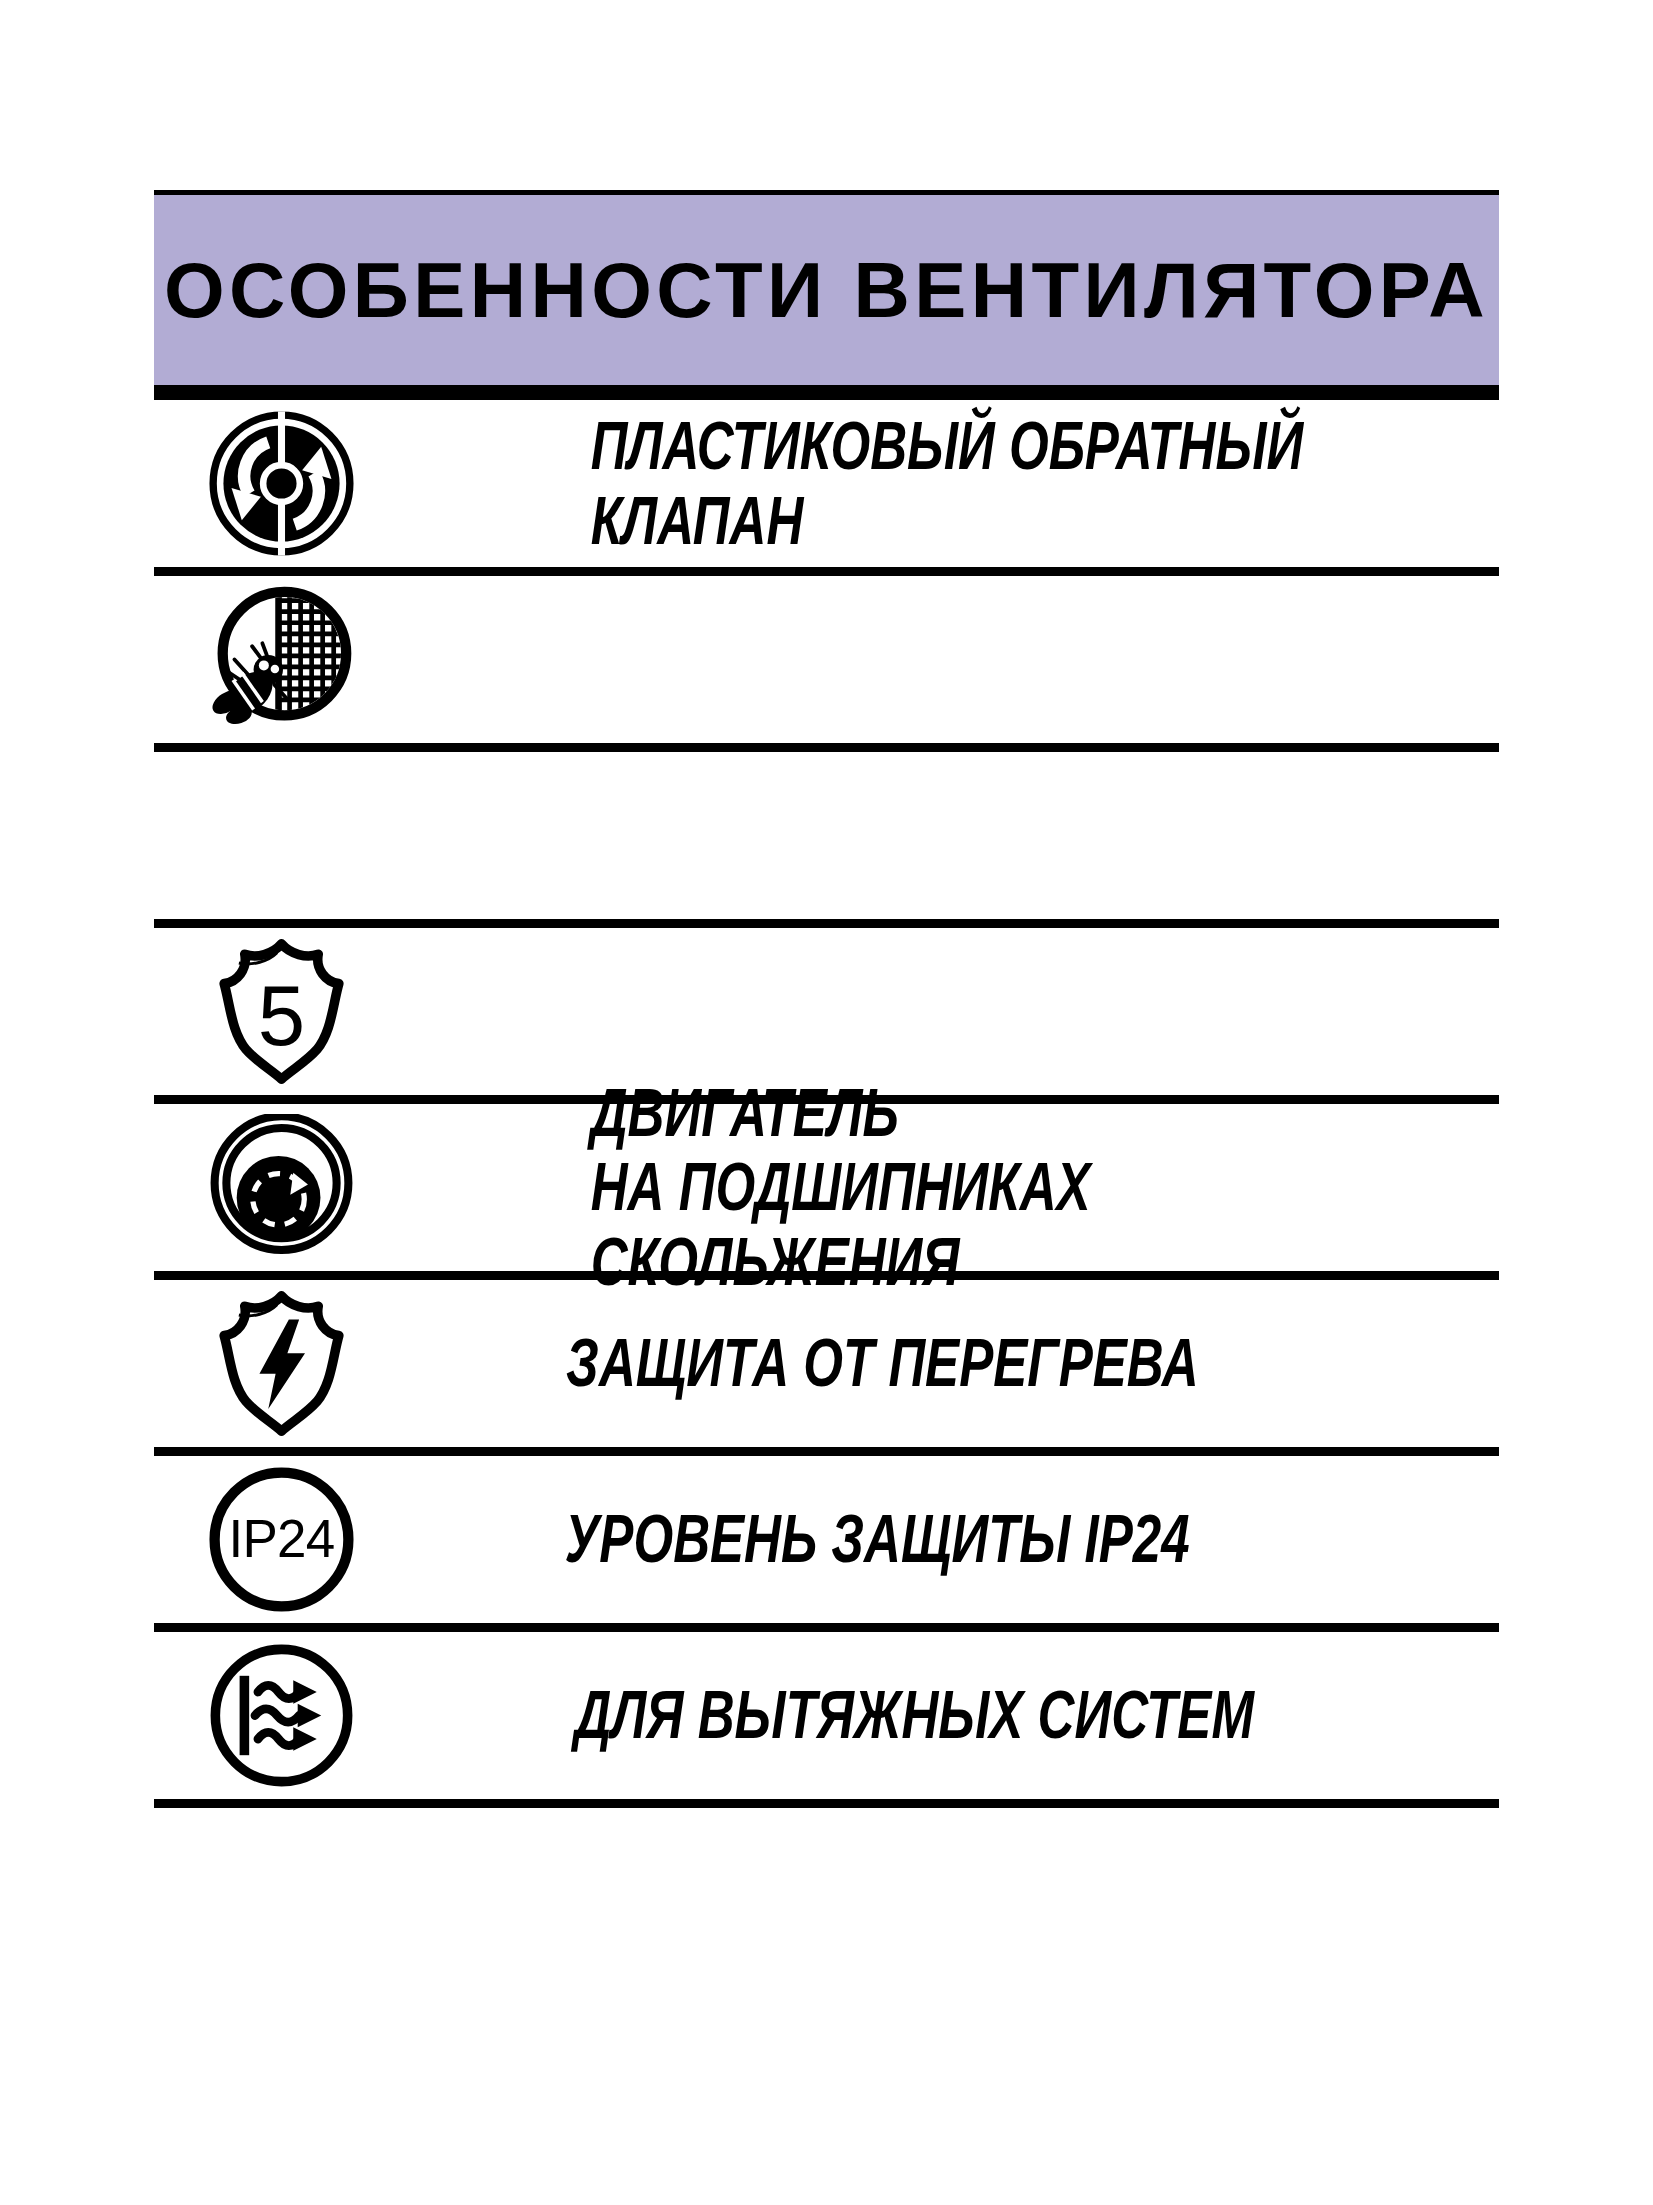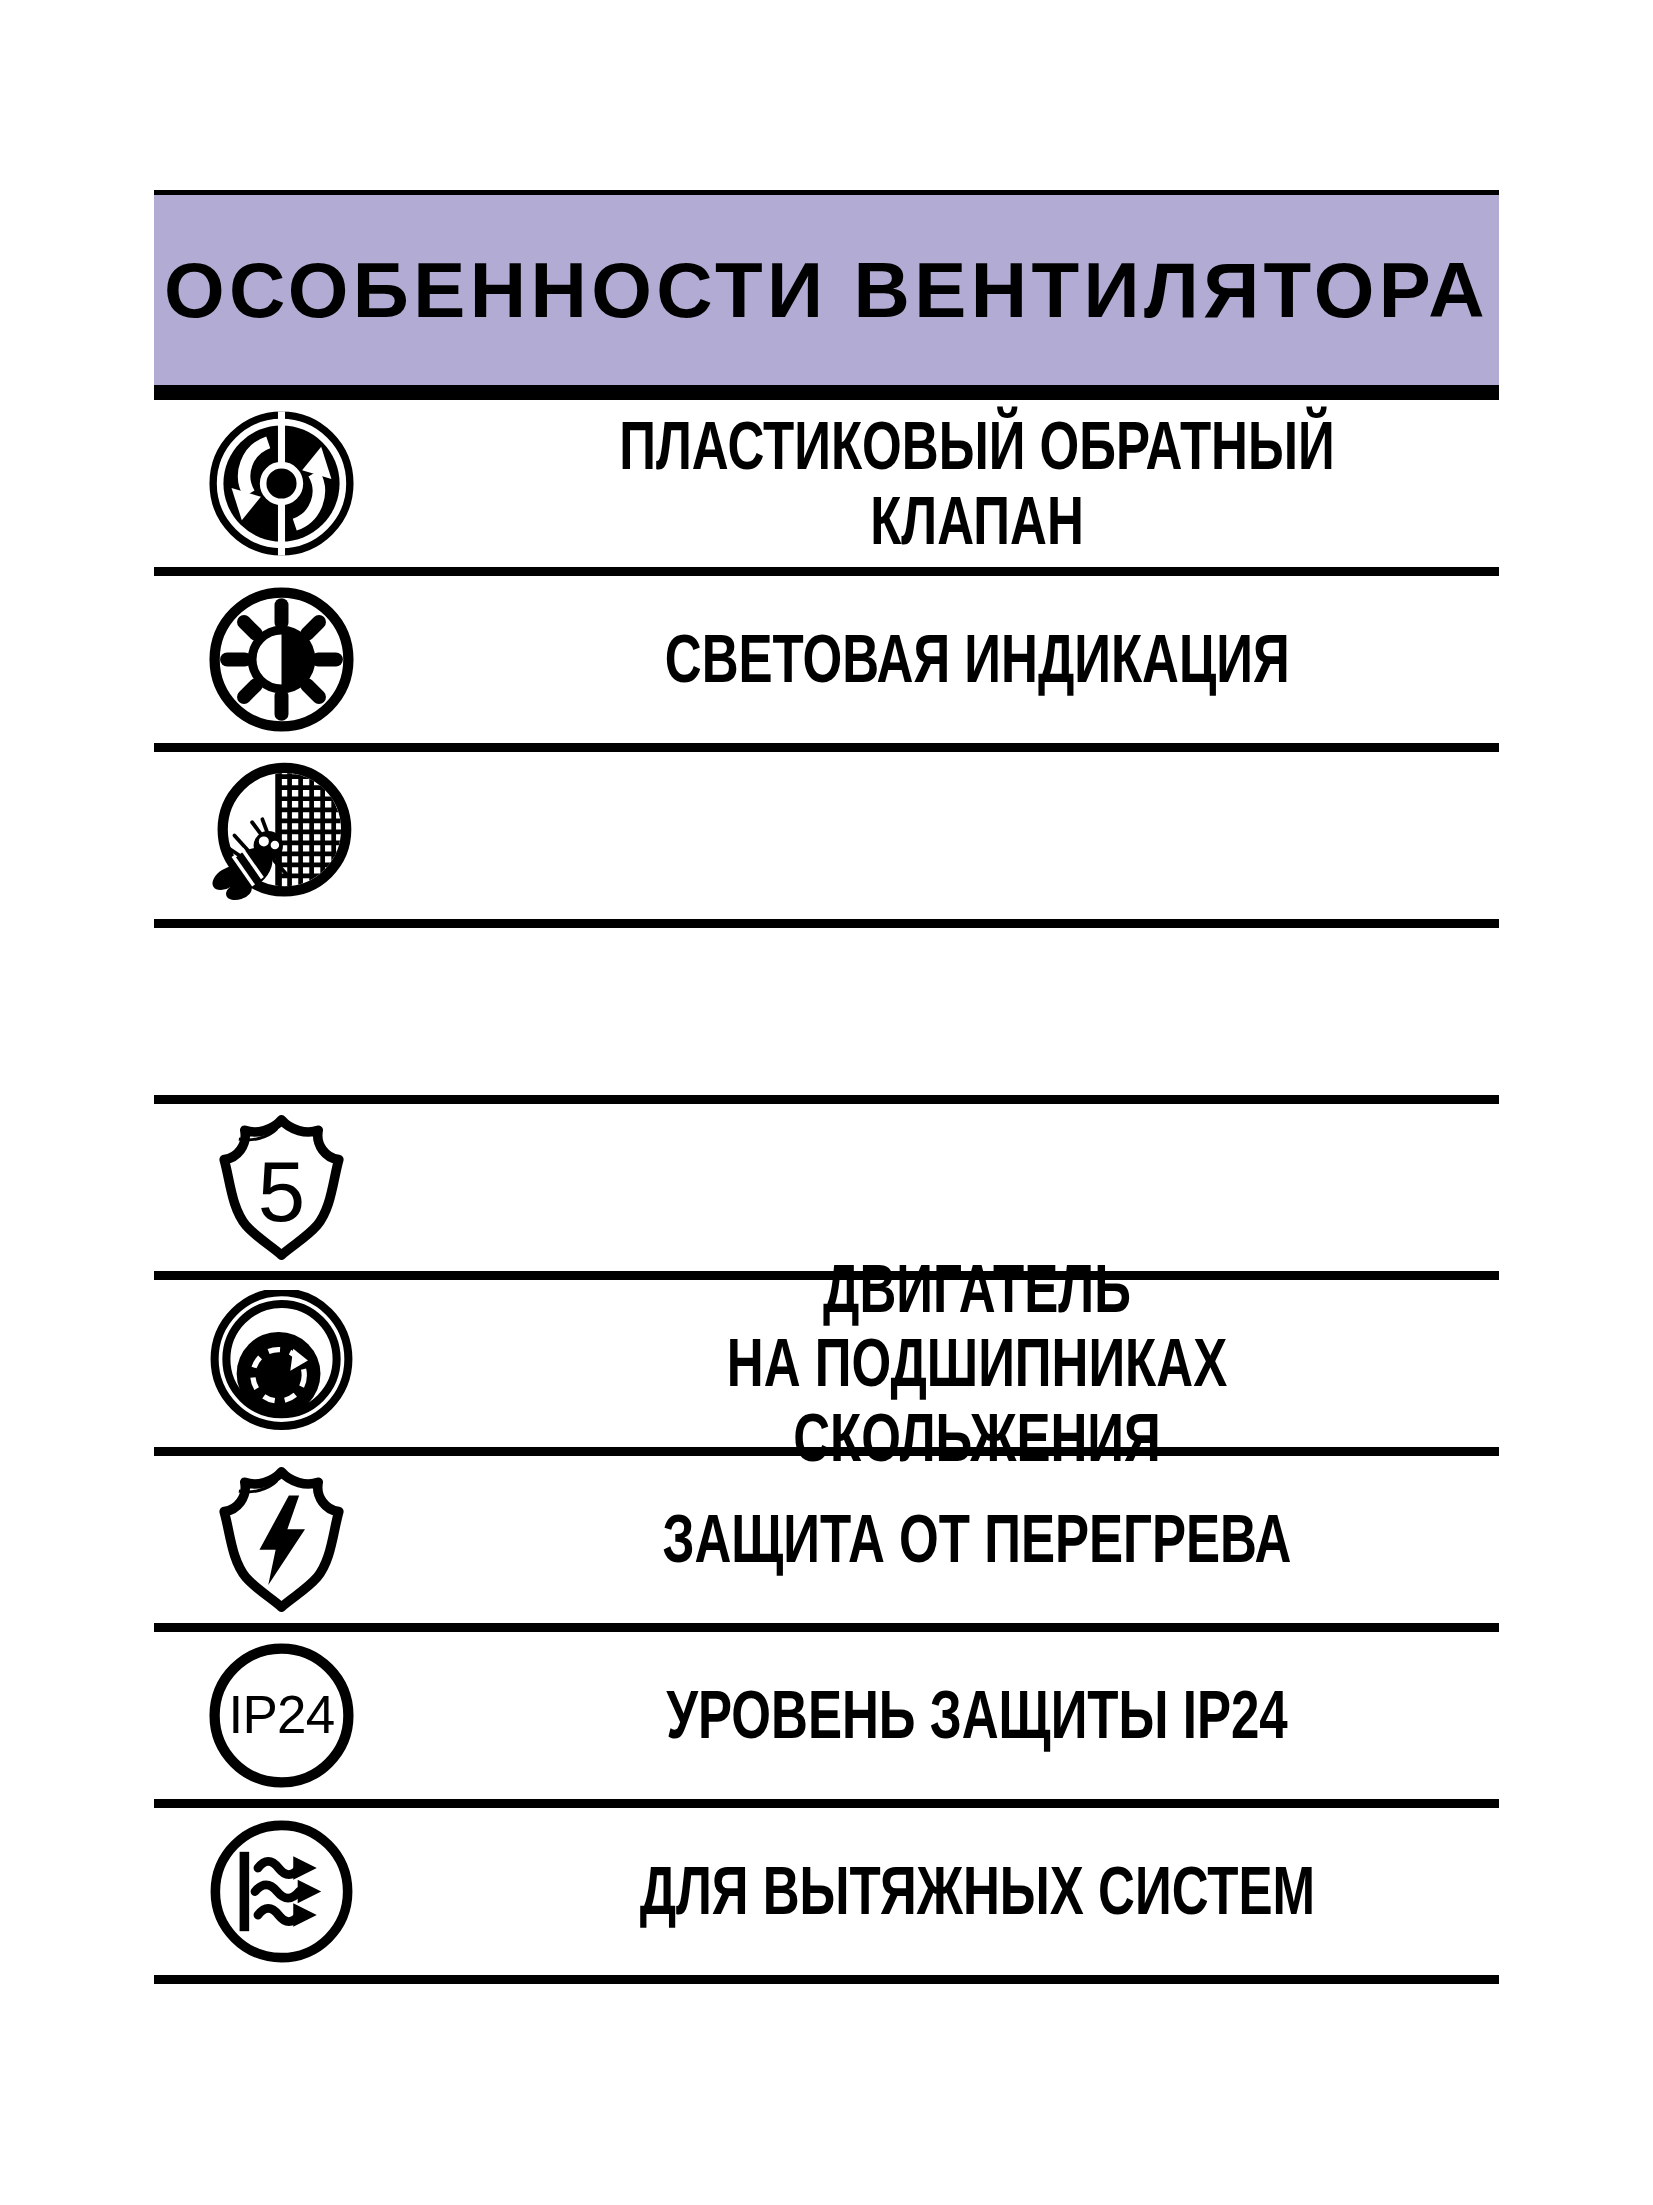--- a/index.html
+++ b/index.html
@@ -45,21 +45,21 @@
     flex:0 0 301px;
     display:flex;align-items:center;
   }
   .icon{
     width:147px;height:147px;
     margin-left:54px;
     display:block;
   }
   .label-cell{
     flex:1 1 auto;
-    text-align:center;
+    font-style:italic;
   }
   .cond{
     display:inline-block;
     transform:scaleX(0.74);
     transform-origin:50% 50%;
     font-size:69px;
     font-weight:bold;
     line-height:1.08;
     white-space:pre-line;
     letter-spacing:0px;
@@ -90,42 +90,20 @@
           <path d="M59 78 A24 24 0 0 0 72 43" fill="none" stroke="#fff" stroke-width="8.5"></path>
           <polygon points="84,47 64,41 77,25" fill="#fff"></polygon>
           <circle cx="50" cy="50" r="12.5" fill="#000" stroke="#fff" stroke-width="4.5"></circle>
         </svg>
       </div>
       <div class="label-cell">
         <span class="cond">ПЛАСТИКОВЫЙ ОБРАТНЫЙ КЛАПАН</span>
       </div>
     </div>
 
-    <div class="feature-row">
-      <div class="icon-cell">
-        <svg class="icon" viewBox="0 0 100 100">
-          <circle cx="50" cy="50" r="45.5" fill="none" stroke="#000" stroke-width="7"></circle>
-          <g stroke="#000" stroke-width="9.5" stroke-linecap="round">
-            <line x1="50" y1="13" x2="50" y2="25"></line>
-            <line x1="50" y1="75" x2="50" y2="87"></line>
-            <line x1="13" y1="50" x2="25" y2="50"></line>
-            <line x1="75" y1="50" x2="87" y2="50"></line>
-            <line x1="24.5" y1="24.5" x2="32.5" y2="32.5"></line>
-            <line x1="67.5" y1="67.5" x2="75.5" y2="75.5"></line>
-            <line x1="24.5" y1="75.5" x2="32.5" y2="67.5"></line>
-            <line x1="67.5" y1="32.5" x2="75.5" y2="24.5"></line>
-          </g>
-          <circle cx="50" cy="50" r="20" fill="none" stroke="#000" stroke-width="6"></circle>
-          <path d="M50 30 A20 20 0 0 1 50 70 Z" fill="#000"></path>
-        </svg>
-      </div>
-      <div class="label-cell">
-        <span class="cond">СВЕТОВАЯ ИНДИКАЦИЯ</span>
-      </div>
-    </div>
 
     <div class="feature-row">
       <div class="icon-cell">
         <svg class="icon" viewBox="0 0 100 100">
           <defs>
             <clipPath id="meshClip">
                 <circle cx="52" cy="46" r="38.5"></circle>
               </clipPath>
           </defs>
           <circle cx="52" cy="46" r="42" fill="none" stroke="#000" stroke-width="7"></circle>

